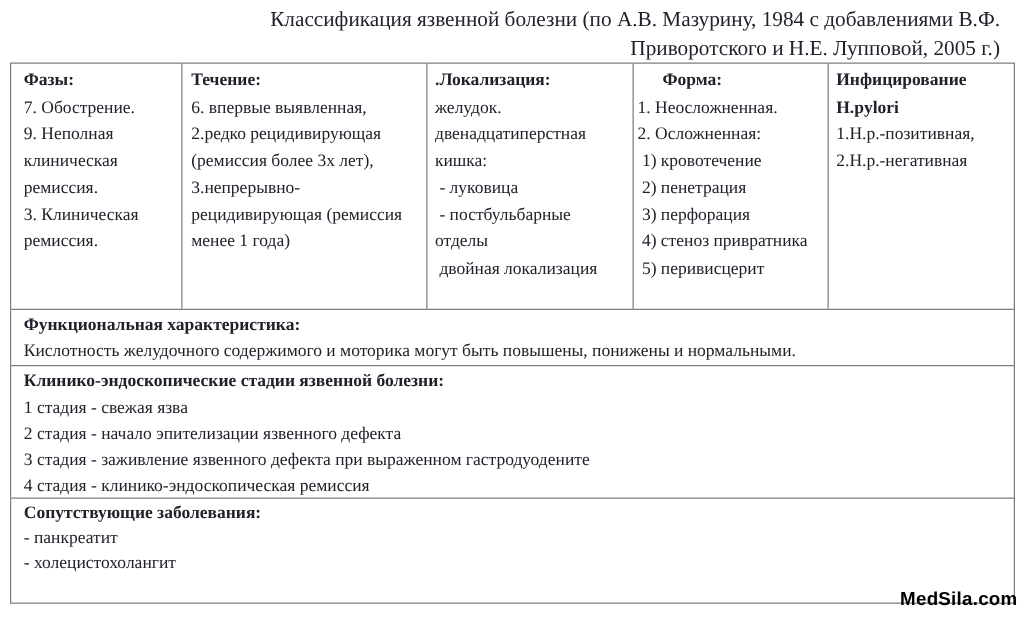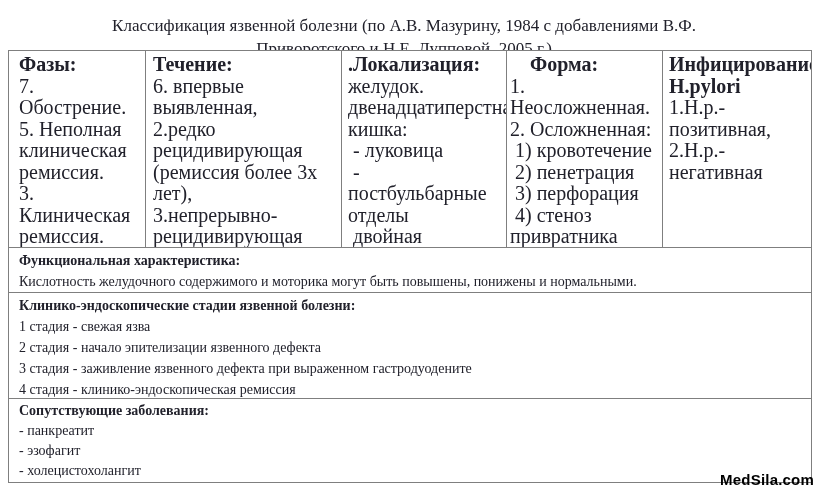--- a/index.html
+++ b/index.html
@@ -11,41 +11,41 @@
   html, body { margin: 0; padding: 0; }
   body {
     width: 820px; height: 496px;
     background: var(--bg);
     font-family: "Liberation Serif", serif;
     color: var(--text);
   }
   .page { position: relative; width: 820px; height: 496px; overflow: hidden; }
 
   .title {
-    position: absolute; left: 8px; top: 14px; width: 792px;
-    text-align: center; padding-right: 12px;
+    position: absolute; left: 8px; top: 4px; width: 792px;
+    text-align: right; padding-right: 12px;
     font-size: 17px; line-height: 23px;
   }
 
   .tbl {
     position: absolute; left: 8px; top: 50px; width: 804px;
     border: 1px solid var(--border);
     box-sizing: border-box;
     background: var(--bg);
   }
   .row5 {
     display: grid;
     grid-template-columns: 137px 196px 165px 156px 1fr;
     height: 196px;
   }
   .cell {
     border-right: 1px solid var(--border);
     box-sizing: border-box;
     padding: 3px 4px 0 8px;
-    font-size: 20px; line-height: 21.5px;
+    font-size: 14px; line-height: 21.5px;
     overflow: hidden;
   }
   .cell:last-child { border-right: none; }
   .c1 { padding-left: 10px; }
   .c2 { padding-left: 7px; }
   .c3 { padding-left: 6px; }
   .c4 { padding-left: 3px; }
   .c5 { padding-left: 6px; }
   .c4 .hdr { margin-left: 20px; }
 
@@ -81,21 +81,21 @@
     <div>Приворотского и Н.Е. Лупповой, 2005 г.)</div>
   </div>
 
   <div class="tbl">
 
     <div class="row5">
       <div class="cell c1">
         <div class="hdr">Фазы:</div>
         <div>
             <div class="line">7. Обострение.</div>
-            <div class="line">5. Неполная клиническая ремиссия.</div>
+            <div class="line">9. Неполная клиническая ремиссия.</div>
             <div class="line">3. Клиническая ремиссия.</div>
           </div>
       </div>
       <div class="cell c2">
         <div class="hdr">Течение:</div>
         <div>
             <div class="line">6. впервые выявленная,</div>
             <div class="line">2.редко рецидивирующая (ремиссия более 3х лет),</div>
             <div class="line">3.непрерывно-рецидивирующая (ремиссия менее 1 года)</div>
           </div>
@@ -145,21 +145,20 @@
           <div class="line">2 стадия - начало эпителизации язвенного дефекта</div>
           <div class="line">3 стадия - заживление язвенного дефекта при выраженном гастродуодените</div>
           <div class="line">4 стадия - клинико-эндоскопическая ремиссия</div>
         </div>
     </div>
 
     <div class="wrow w3">
       <div class="hdr">Сопутствующие заболевания:</div>
       <div>
           <div class="line">- панкреатит</div>
-          <div class="line">- эзофагит</div>
           <div class="line">- холецистохолангит</div>
         </div>
     </div>
 
   </div>
 
   <div class="watermark">MedSila.com</div>
 
 </div>
 

